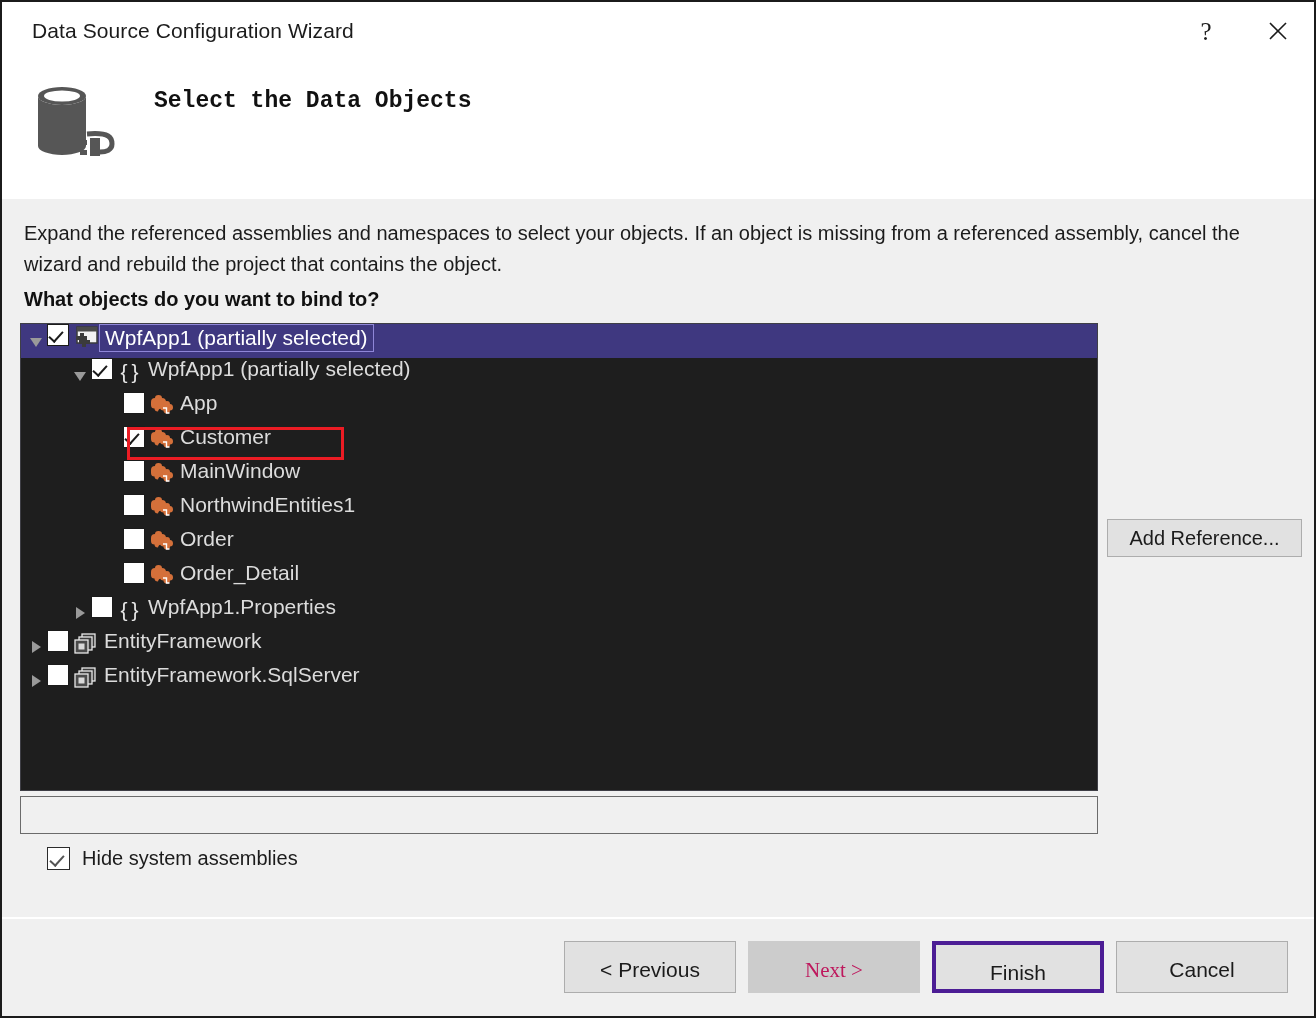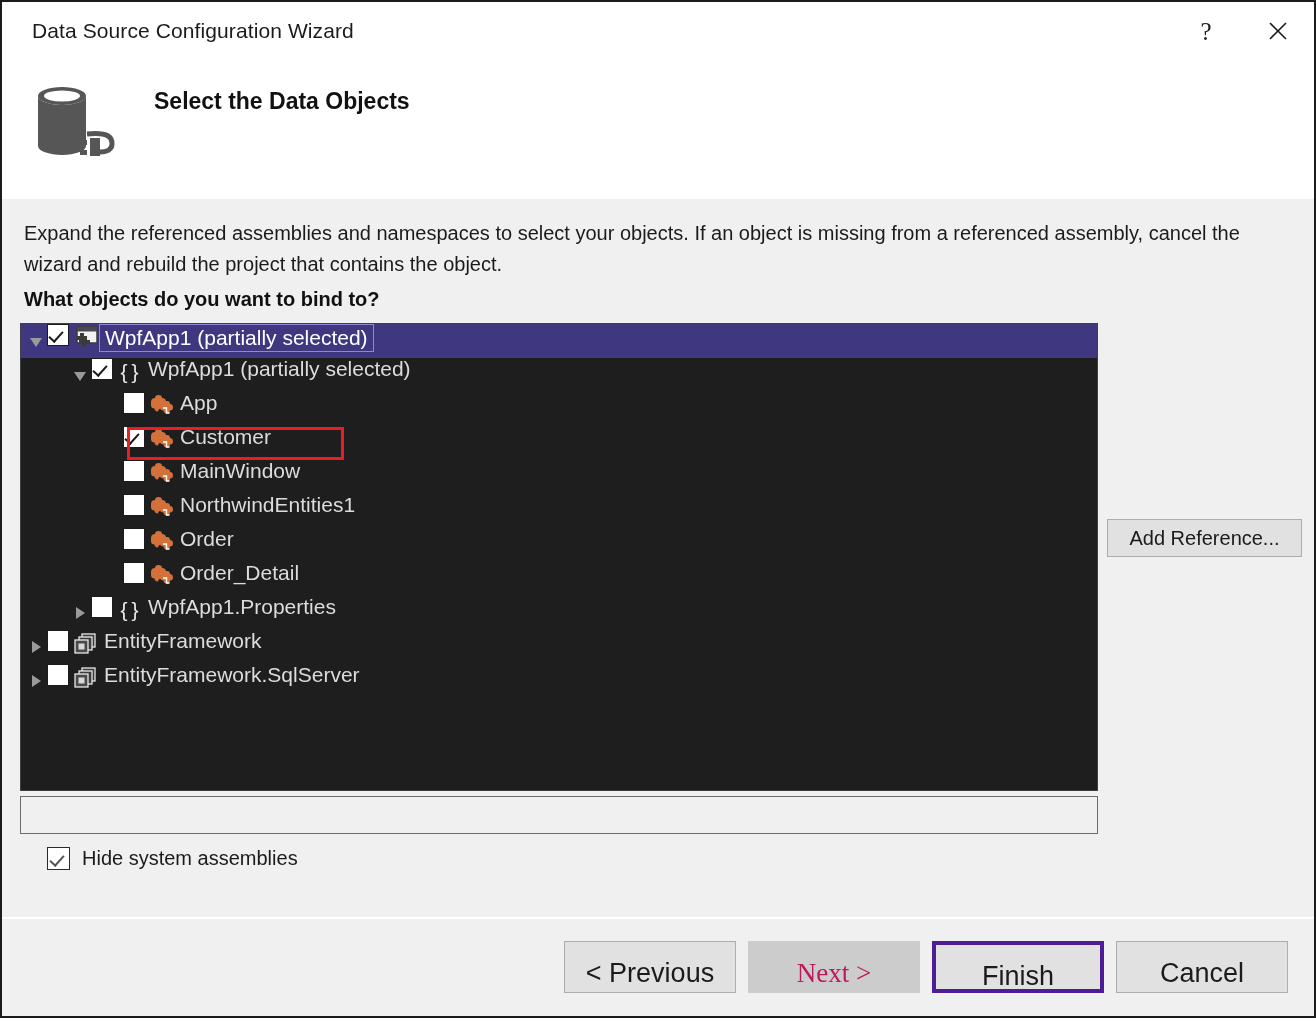--- a/index.html
+++ b/index.html
@@ -58,20 +58,21 @@
     line-height: 1;
   }
 
   
   .banner {
     position: absolute;
     left: 0; top: 60px;
     width: 100%;
     height: 137px;
     background: #ffffff;
+    font-family: Liberation Mono, monospace;
   }
   .banner-icon {
     position: absolute;
     left: 30px;
     top: 12px;
     width: 94px;
     height: 90px;
   }
   .banner-title {
     position: absolute;
@@ -298,21 +299,21 @@
     height: 97px;
     background: #f0f0f0;
   }
   .btn {
     position: absolute;
     top: 22px;
     width: 172px;
     height: 52px;
     background: #e1e1e1;
     border: 1px solid #adadad;
-    font-size: 27px;
+    font-size: 21px;
     font-family: "Liberation Sans", sans-serif;
     color: #1b1b1b;
     cursor: default;
     padding: 16px;
   }
   .btn.disabled {
     color: #be185d;
     background: #cccccc;
     border-color: #cccccc;
     font-family: Liberation Serif, serif;

